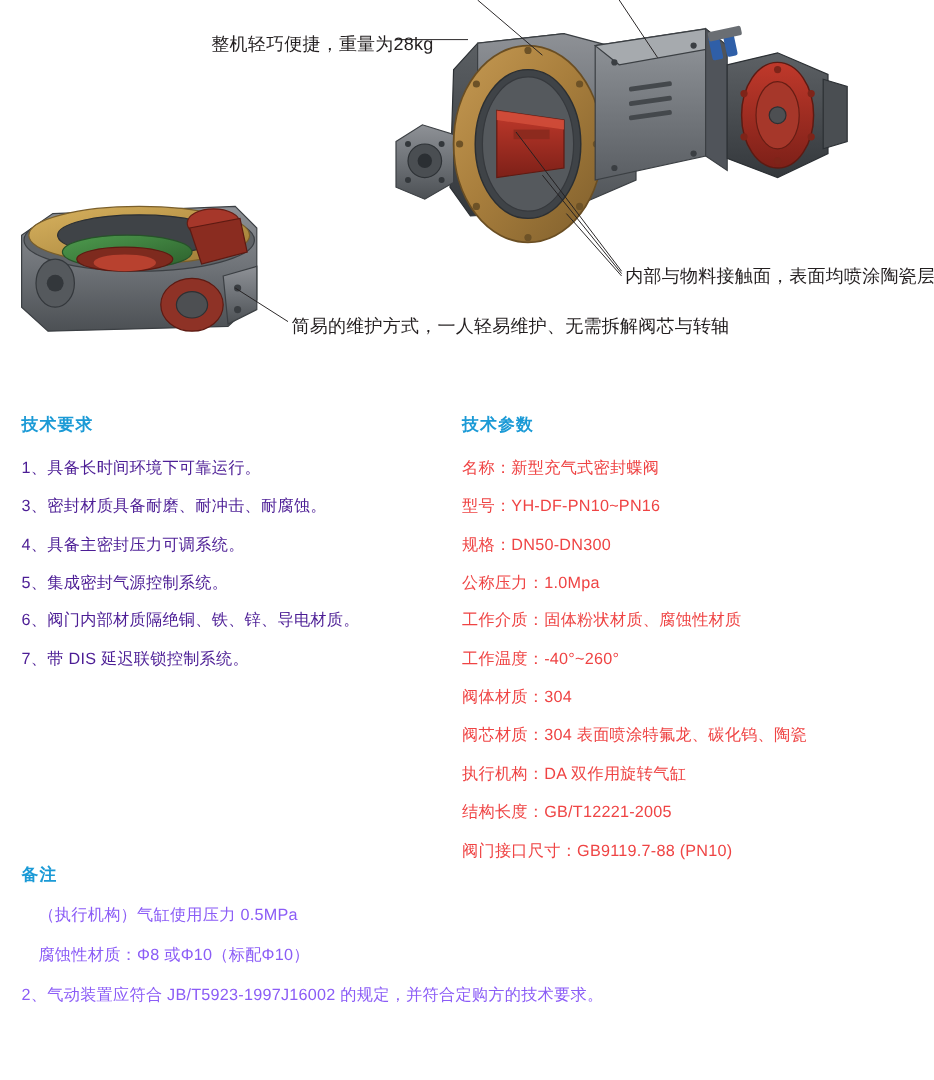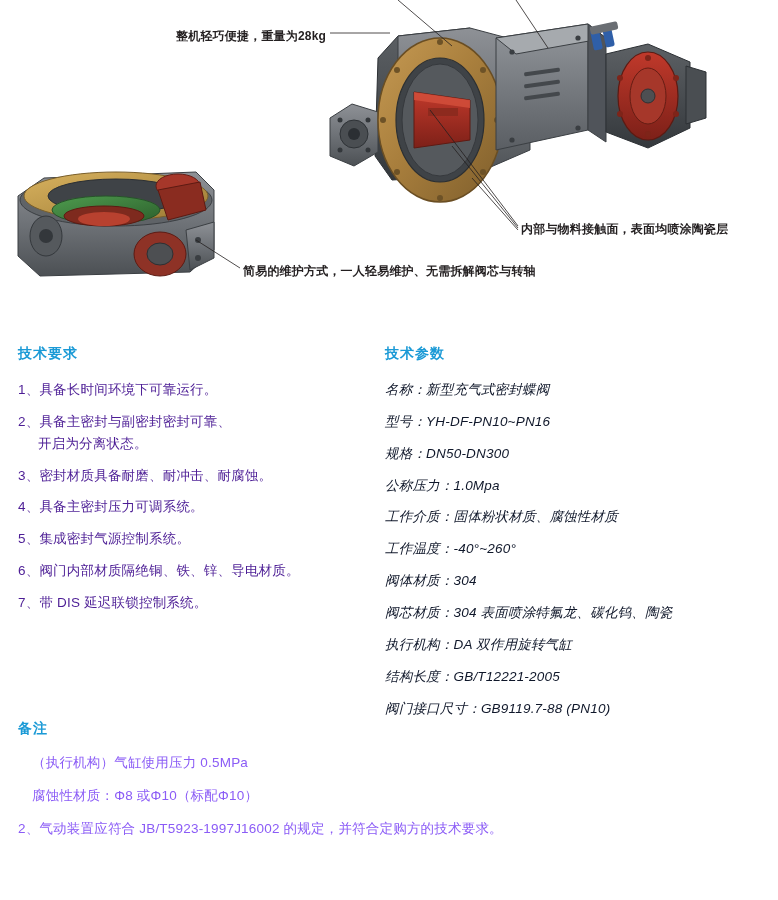--- a/index.html
+++ b/index.html
@@ -23,25 +23,24 @@
     top: 0;
     width: 778px;
     height: 320px;
   }
   #illustration svg {
     display: block;
   }
 
   .callout-text {
     position: absolute;
-    font-size: 12px;
+    font-size: 15px;
     color: #231f20;
     white-space: nowrap;
     letter-spacing: 0.2px;
-    font-weight: bold;
   }
   #callout-weight { left: 176px; top: 28px; }
   #callout-coating { left: 521px; top: 221px; }
   #callout-maintenance { left: 243px; top: 263px; }
 
   
   #content {
     position: absolute;
     left: 0;
     top: 320px;
@@ -87,23 +86,22 @@
 
   .param-list {
     margin: 16px 0 0 0;
     padding: 0;
     list-style: none;
   }
   .param-list li {
     font-size: 13.5px;
     line-height: 1.62;
     margin-bottom: 10px;
-    color: #0f172a;
+    color: #ef4444;
     letter-spacing: 0.2px;
-    font-style: italic;
   }
   .param-list li .label { }
   .param-list li .value { }
 
   
   #remarks {
     position: absolute;
     left: 18px;
     top: 720px;
     width: 745px;
@@ -261,24 +259,20 @@
 
 <div id="content">
 
   <div class="col-left">
     <div class="section-heading">技术要求</div>
     <ul class="req-list">
       <li>
         <span>1、</span><span>具备长时间环境下可靠运行。</span>
       </li>
       <li>
-        <span>2、</span><span>具备主密封与副密封密封可靠、</span>
-        <span class="cont">开启为分离状态。</span>
-      </li>
-      <li>
         <span>3、</span><span>密封材质具备耐磨、耐冲击、耐腐蚀。</span>
       </li>
       <li>
         <span>4、</span><span>具备主密封压力可调系统。</span>
       </li>
       <li>
         <span>5、</span><span>集成密封气源控制系统。</span>
       </li>
       <li>
         <span>6、</span><span>阀门内部材质隔绝铜、铁、锌、导电材质。</span>

